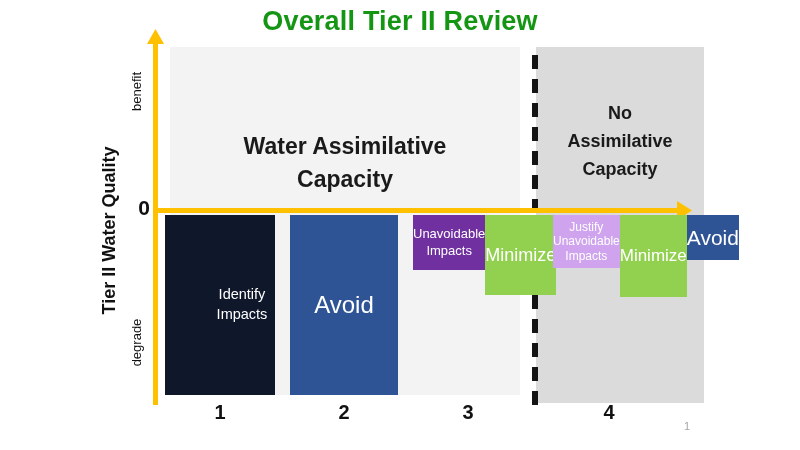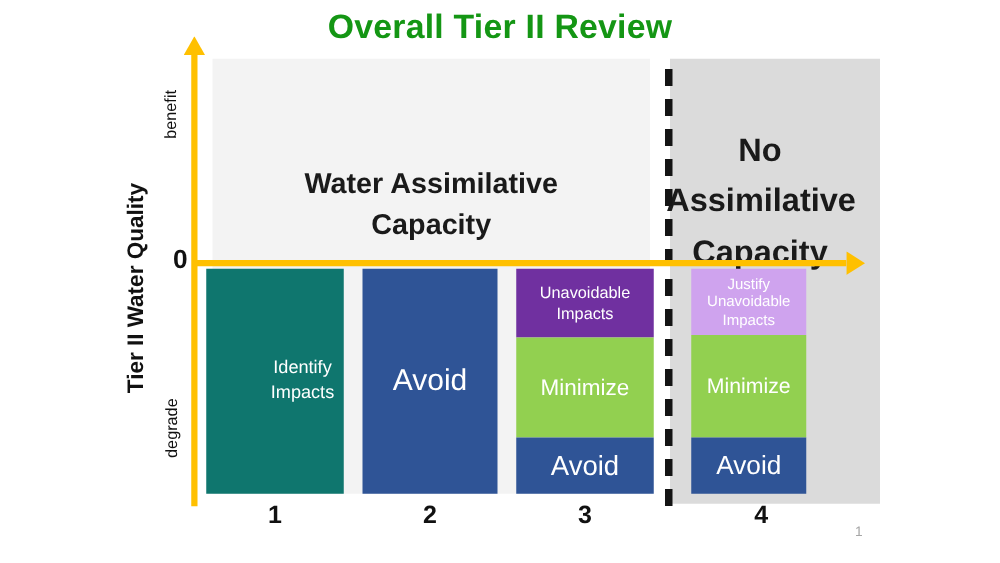--- a/index.html
+++ b/index.html
@@ -8,39 +8,39 @@
     font-family:"Liberation Sans",sans-serif;color:#111;
   }
   .abs{position:absolute;}
   
   .title{left:0;top:6px;width:800px;text-align:center;font-size:27px;font-weight:600;letter-spacing:0.2px;}
   
   .zone-some{left:170px;top:47px;width:350px;height:348px;}
   .zone-no{left:536px;top:47px;width:168px;height:356px;}
   .zone-label{font-weight:bold;text-align:center;white-space:pre-line;color:#1a1a1a;}
   .zone-label-some{left:228px;top:130px;width:234px;font-size:23px;line-height:1.45;}
-  .zone-label-no{left:533px;top:100px;width:150px;font-size:26px;line-height:1.55;}
+  .zone-label-no{left:545px;top:100px;width:150px;font-size:18px;line-height:1.55;}
   
   .y-axis-line{left:153px;top:42px;width:5px;height:363px;}
   .y-axis-arrowhead{left:147px;top:29px;width:17px;height:15px;clip-path:polygon(50% 0,100% 100%,0 100%);}
   .x-axis-line{left:155px;top:208px;width:522px;height:5px;}
   .x-axis-arrowhead{left:677px;top:201px;width:15px;height:19px;clip-path:polygon(0 0,100% 50%,0 100%);}
   .zero-label{left:130px;top:196px;width:20px;text-align:right;font-size:21px;font-weight:bold;}
   .vwrap{display:flex;align-items:center;justify-content:center;}
   .vwrap span{transform:rotate(-90deg);white-space:nowrap;display:block;}
   .benefit-wrap{left:126px;top:52px;width:22px;height:78px;font-size:13px;}
   .degrade-wrap{left:126px;top:300px;width:22px;height:84px;font-size:13px;}
   .y-title-wrap{left:96px;top:110px;width:26px;height:240px;font-size:18px;font-weight:bold;}
   
   .divider{
     left:532px;top:55px;width:6px;height:350px;
     background:repeating-linear-gradient(180deg,#141414 0 14px,transparent 14px 24px);
   }
   
-  .bar{display:flex;flex-direction:column;top:215px;height:180px;}
+  .bar{display:flex;flex-direction:row;top:215px;height:180px;}
   .bar1{left:165px;width:110px;}
   .bar2{left:290px;width:108px;}
   .bar3{left:413px;width:110px;}
   .bar4{left:553px;width:92px;}
   .seg{display:flex;align-items:center;justify-content:center;text-align:center;
        color:#fff;white-space:pre-line;flex:0 0 auto;}
   .seg.grow{flex:1 1 auto;}
   .h53{height:53px;} .h55{height:55px;} .h80{height:80px;} .h82{height:82px;} .h45{height:45px;}
   .fs12{font-size:12px;line-height:1.2;} .fs13{font-size:13px;line-height:1.25;}
   .fs14{font-size:14.5px;line-height:1.35;} .fs17{font-size:17px;} .fs18{font-size:18px;}
@@ -79,21 +79,21 @@
     <span>benefit</span>
   </div>
   <div class="abs vwrap degrade-wrap">
     <span>degrade</span>
   </div>
   <div class="abs vwrap y-title-wrap">
     <span>Tier II Water Quality</span>
   </div>
 
   <div class="abs bar bar1">
-    <div class="seg grow fs14" style="background: #0f766e; padding-left: 44px;">Identify
+    <div class="seg grow fs14" style="background: #0f172a; padding-left: 44px;">Identify
 Impacts</div>
   </div>
 
   <div class="abs bar bar2">
     <div class="seg grow fs24" style="background: rgb(47, 84, 150);">Avoid</div>
   </div>
 
   <div class="abs bar bar3">
     <div class="seg h55 fs13" style="background: rgb(112, 48, 160);">Unavoidable
 Impacts</div>

